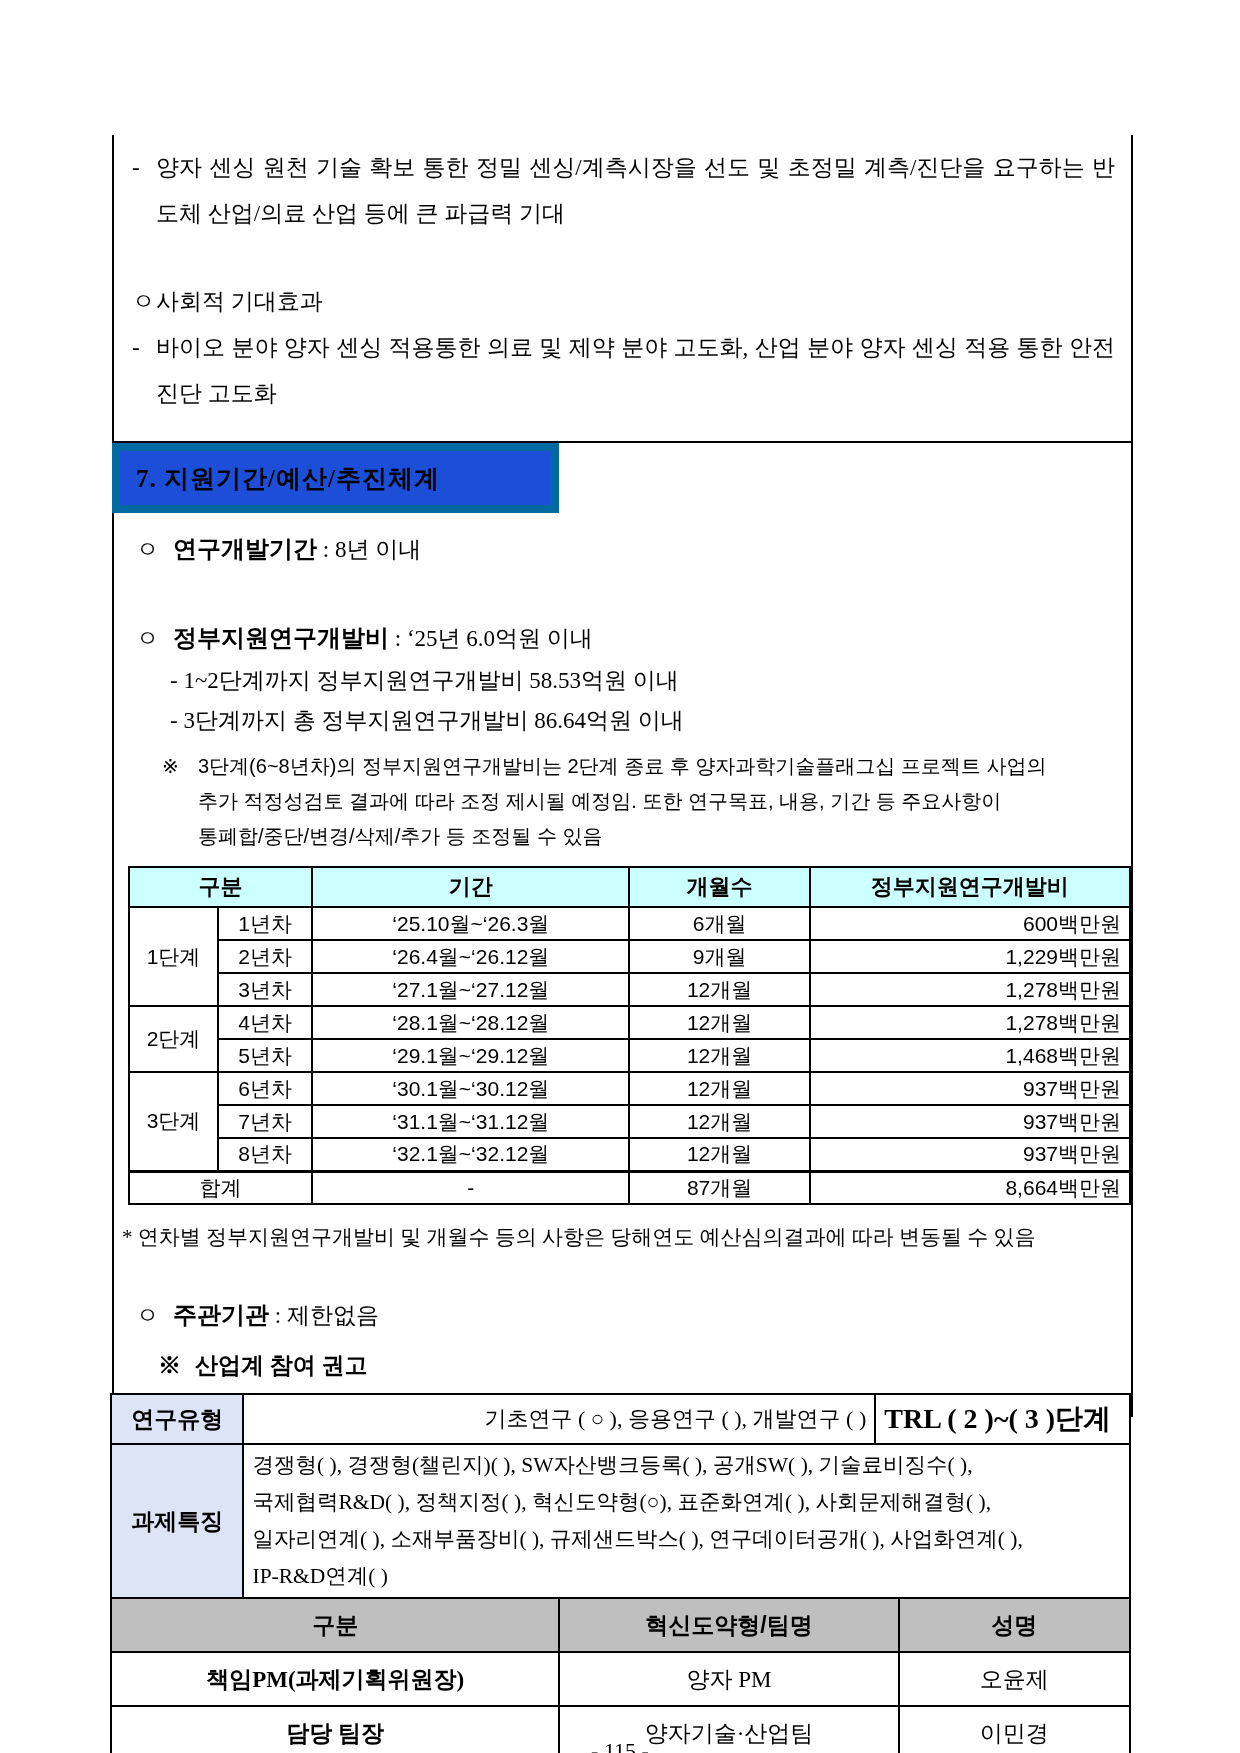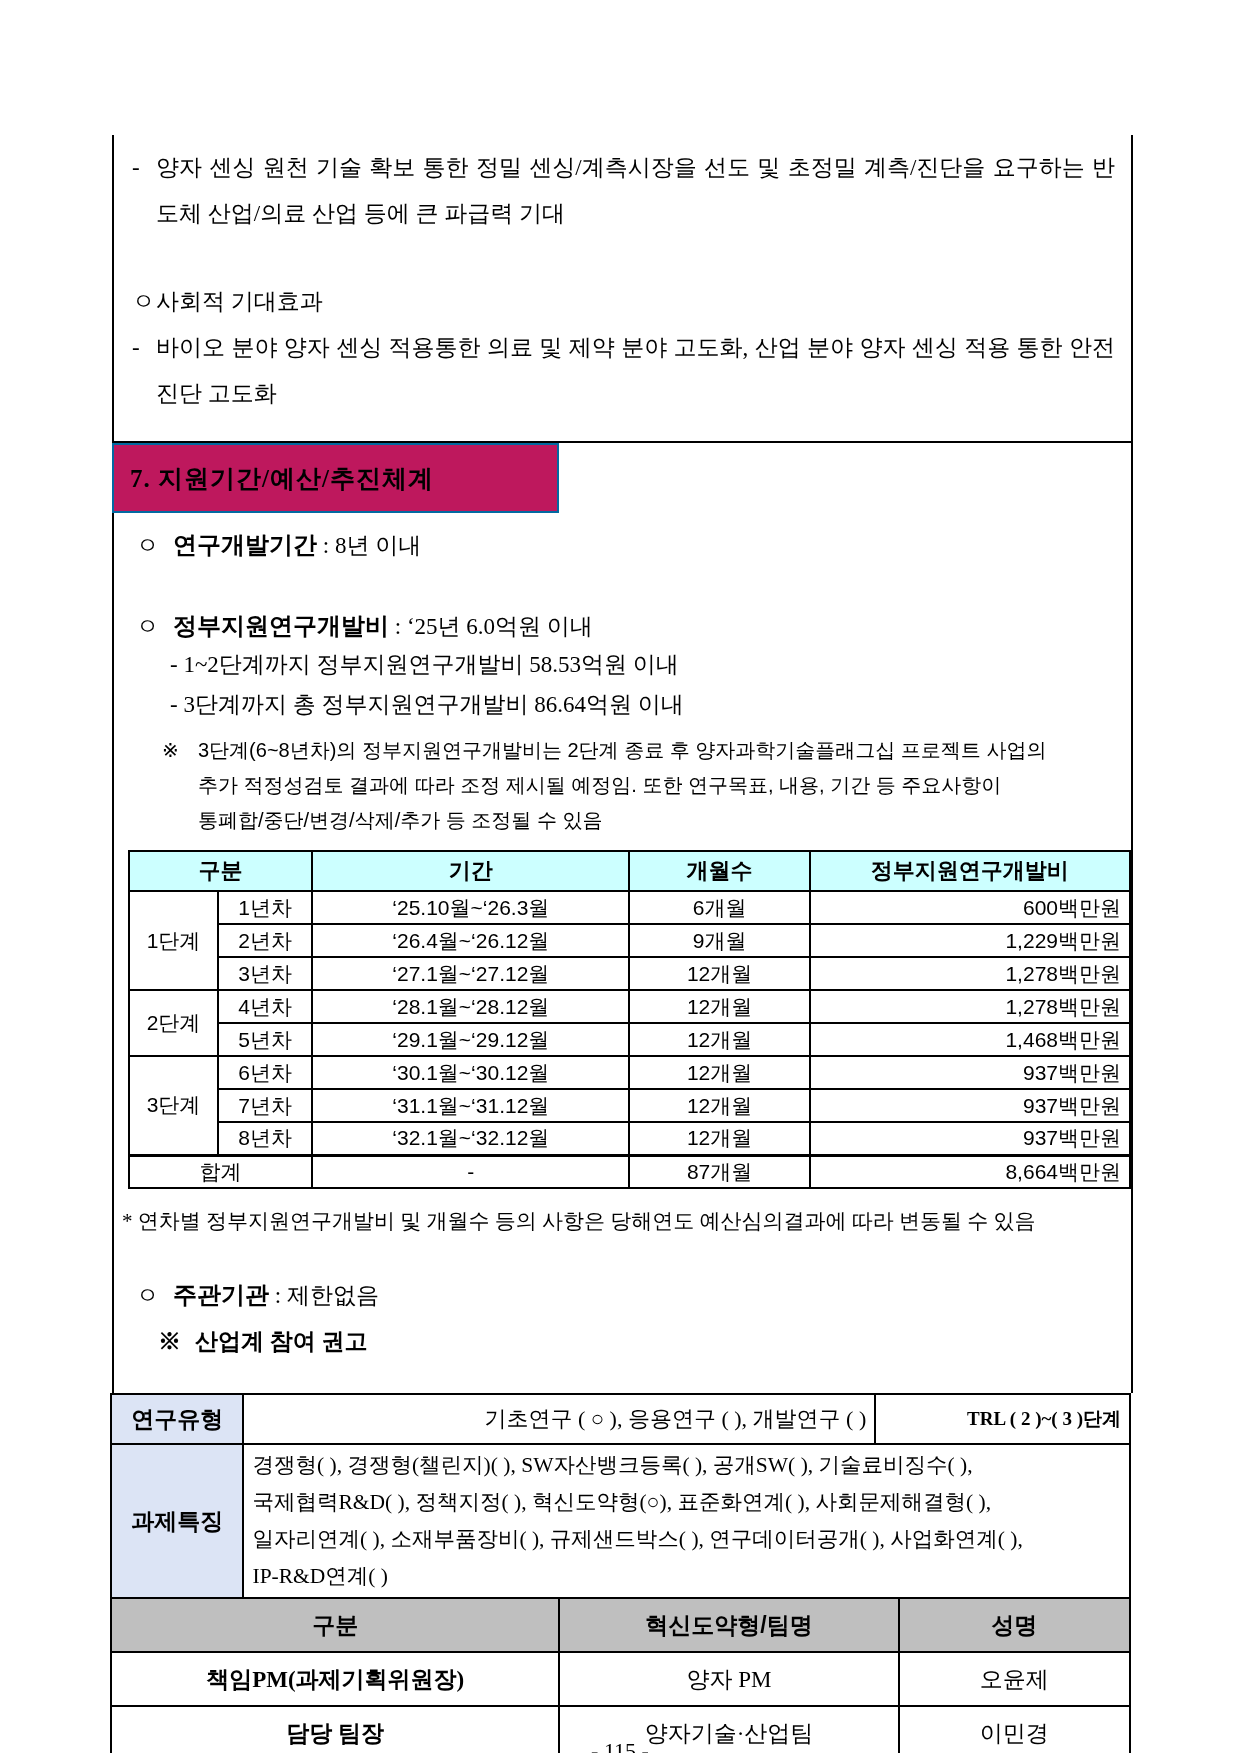--- a/index.html
+++ b/index.html
@@ -26,28 +26,28 @@
   }
   .bullet { display:flex; }
   .bullet .marker { flex:0 0 24px; text-align:left; }
   .bullet .btext  { flex:1; text-align:justify; }
   .spacer-42 { height:42px; }
 
   
   .section-header-row { position:relative; height:70px; }
   .section-header-box {
     position:absolute; left:-2px; top:0; width:447px; height:70px;
-    background:#be185d; border:2px solid #0369a1;
+    background:#1d4ed8; border:8px solid #0369a1;
     display:flex; align-items:center; padding-left:16px;
     font-weight:bold; font-size:25px; letter-spacing:1px;
   }
 
   
   .body-section { padding:14px 0 36px 0; }
-  .line-item { font-size:23px; margin-left:22px; line-height:36px; }
+  .line-item { font-size:23px; margin-left:22px; line-height:44px; }
   .line-item .mk { margin-right:14px; }
   .line-item b { font-size:24px; }
   .mt44 { margin-top:44px; }
   .sub-item { font-size:23px; line-height:40px; margin-left:56px; }
   .note-block {
     margin:8px 0 0 48px; font-family:"Liberation Sans","DejaVu Sans",sans-serif;
     font-size:20px; line-height:35px; display:flex;
   }
   .note-block .mk { flex:0 0 36px; }
   .note-block .nb-lines { flex:1; }
@@ -69,21 +69,21 @@
   .mt40 { margin-top:40px; }
   .industry-note { font-size:23px; font-weight:bold; margin:12px 0 0 44px; }
   .industry-note .mk { margin-right:14px; }
 
   
   .type-table { width:100%; margin-left:-2px; font-size:22px; table-layout:fixed; }
   .type-table th, .type-table td { border:2px solid #000; padding:2px 8px; }
   .type-table th { background:#dce4f5; font-size:23px; font-weight:bold; text-align:center; }
   .type-row td, .type-row th { height:50px; }
   .type-value { text-align:right; }
-  .trl-cell { font-weight:bold; text-align:right; font-size:19px;border-radius:15px; }
+  .trl-cell { font-weight:bold; text-align:left; font-size:28px;border-radius:15px; }
   .feature-cell { line-height:37px; font-size:21.5px; padding:4px 4px 4px 6px; }
 
   
   .staff-table { width:100%; margin-left:-2px; margin-top:-2px; font-size:23px; table-layout:fixed; }
   .staff-table th, .staff-table td { border:2px solid #000; text-align:center; height:54px; padding:2px 6px; }
   .staff-table th {
     background:#bfbfbf; font-weight:bold;
     font-family:"Liberation Sans","DejaVu Sans",sans-serif;
   }
   .staff-table td.role { font-weight:bold; }

